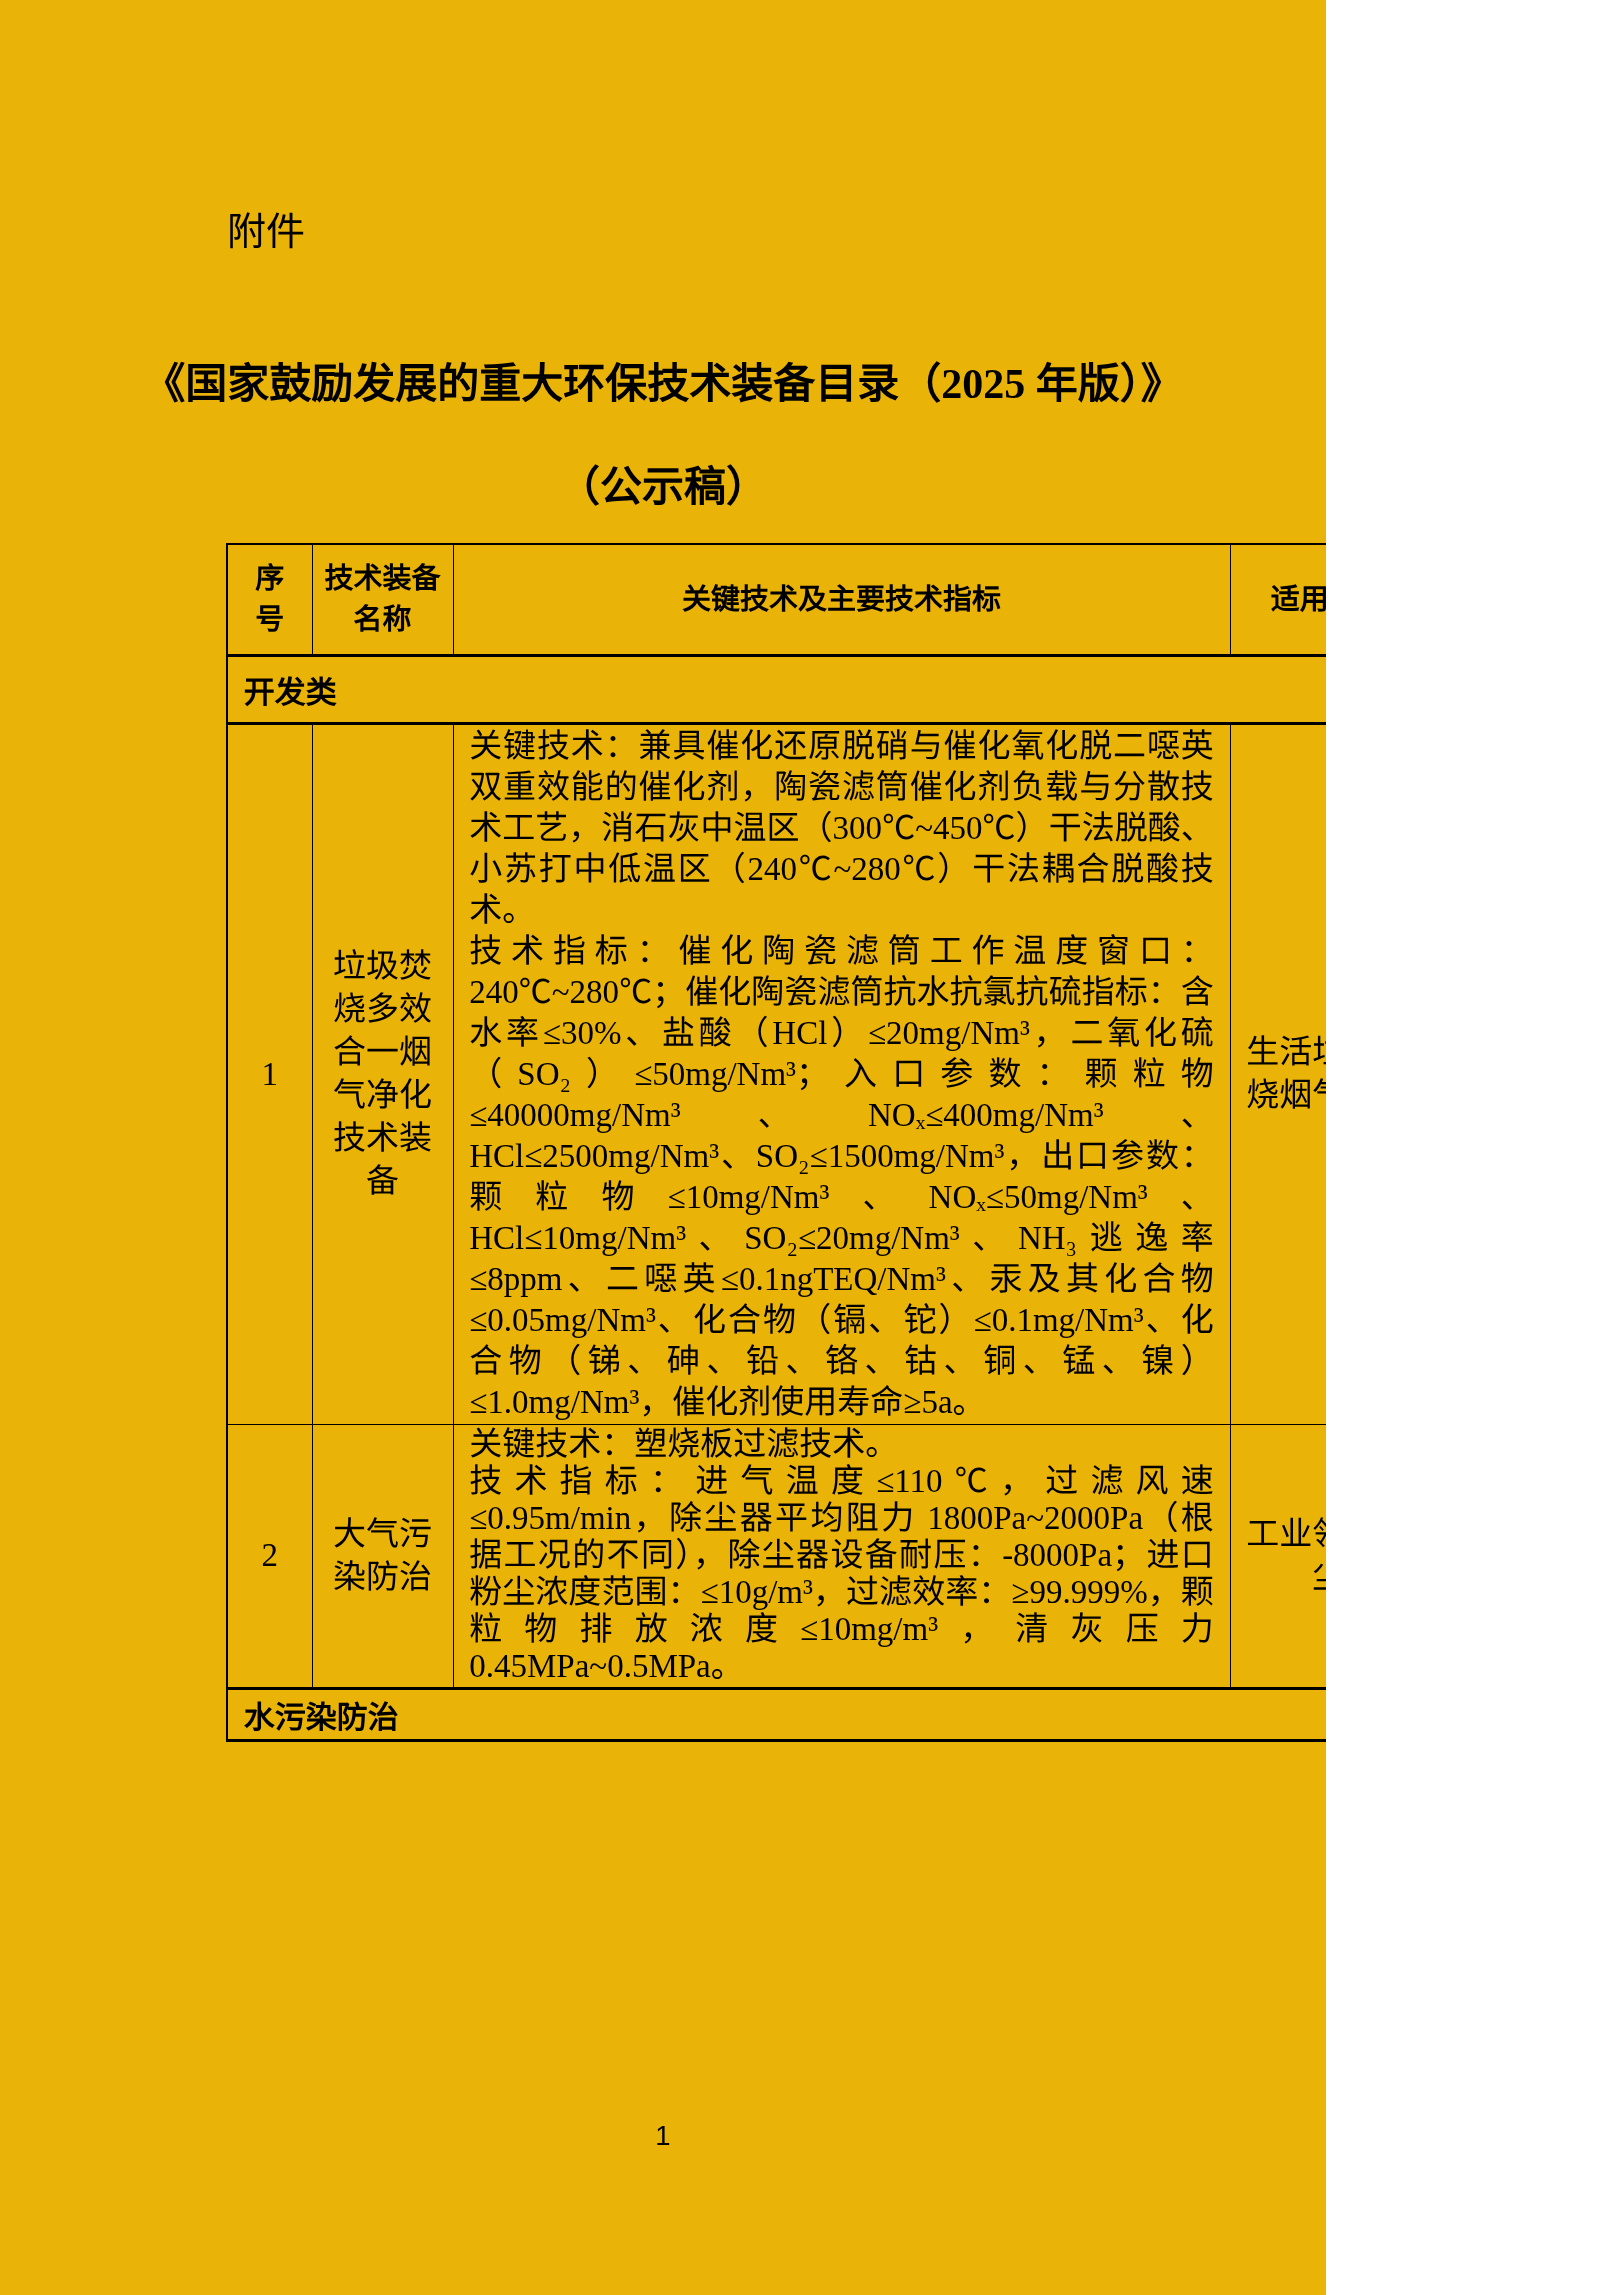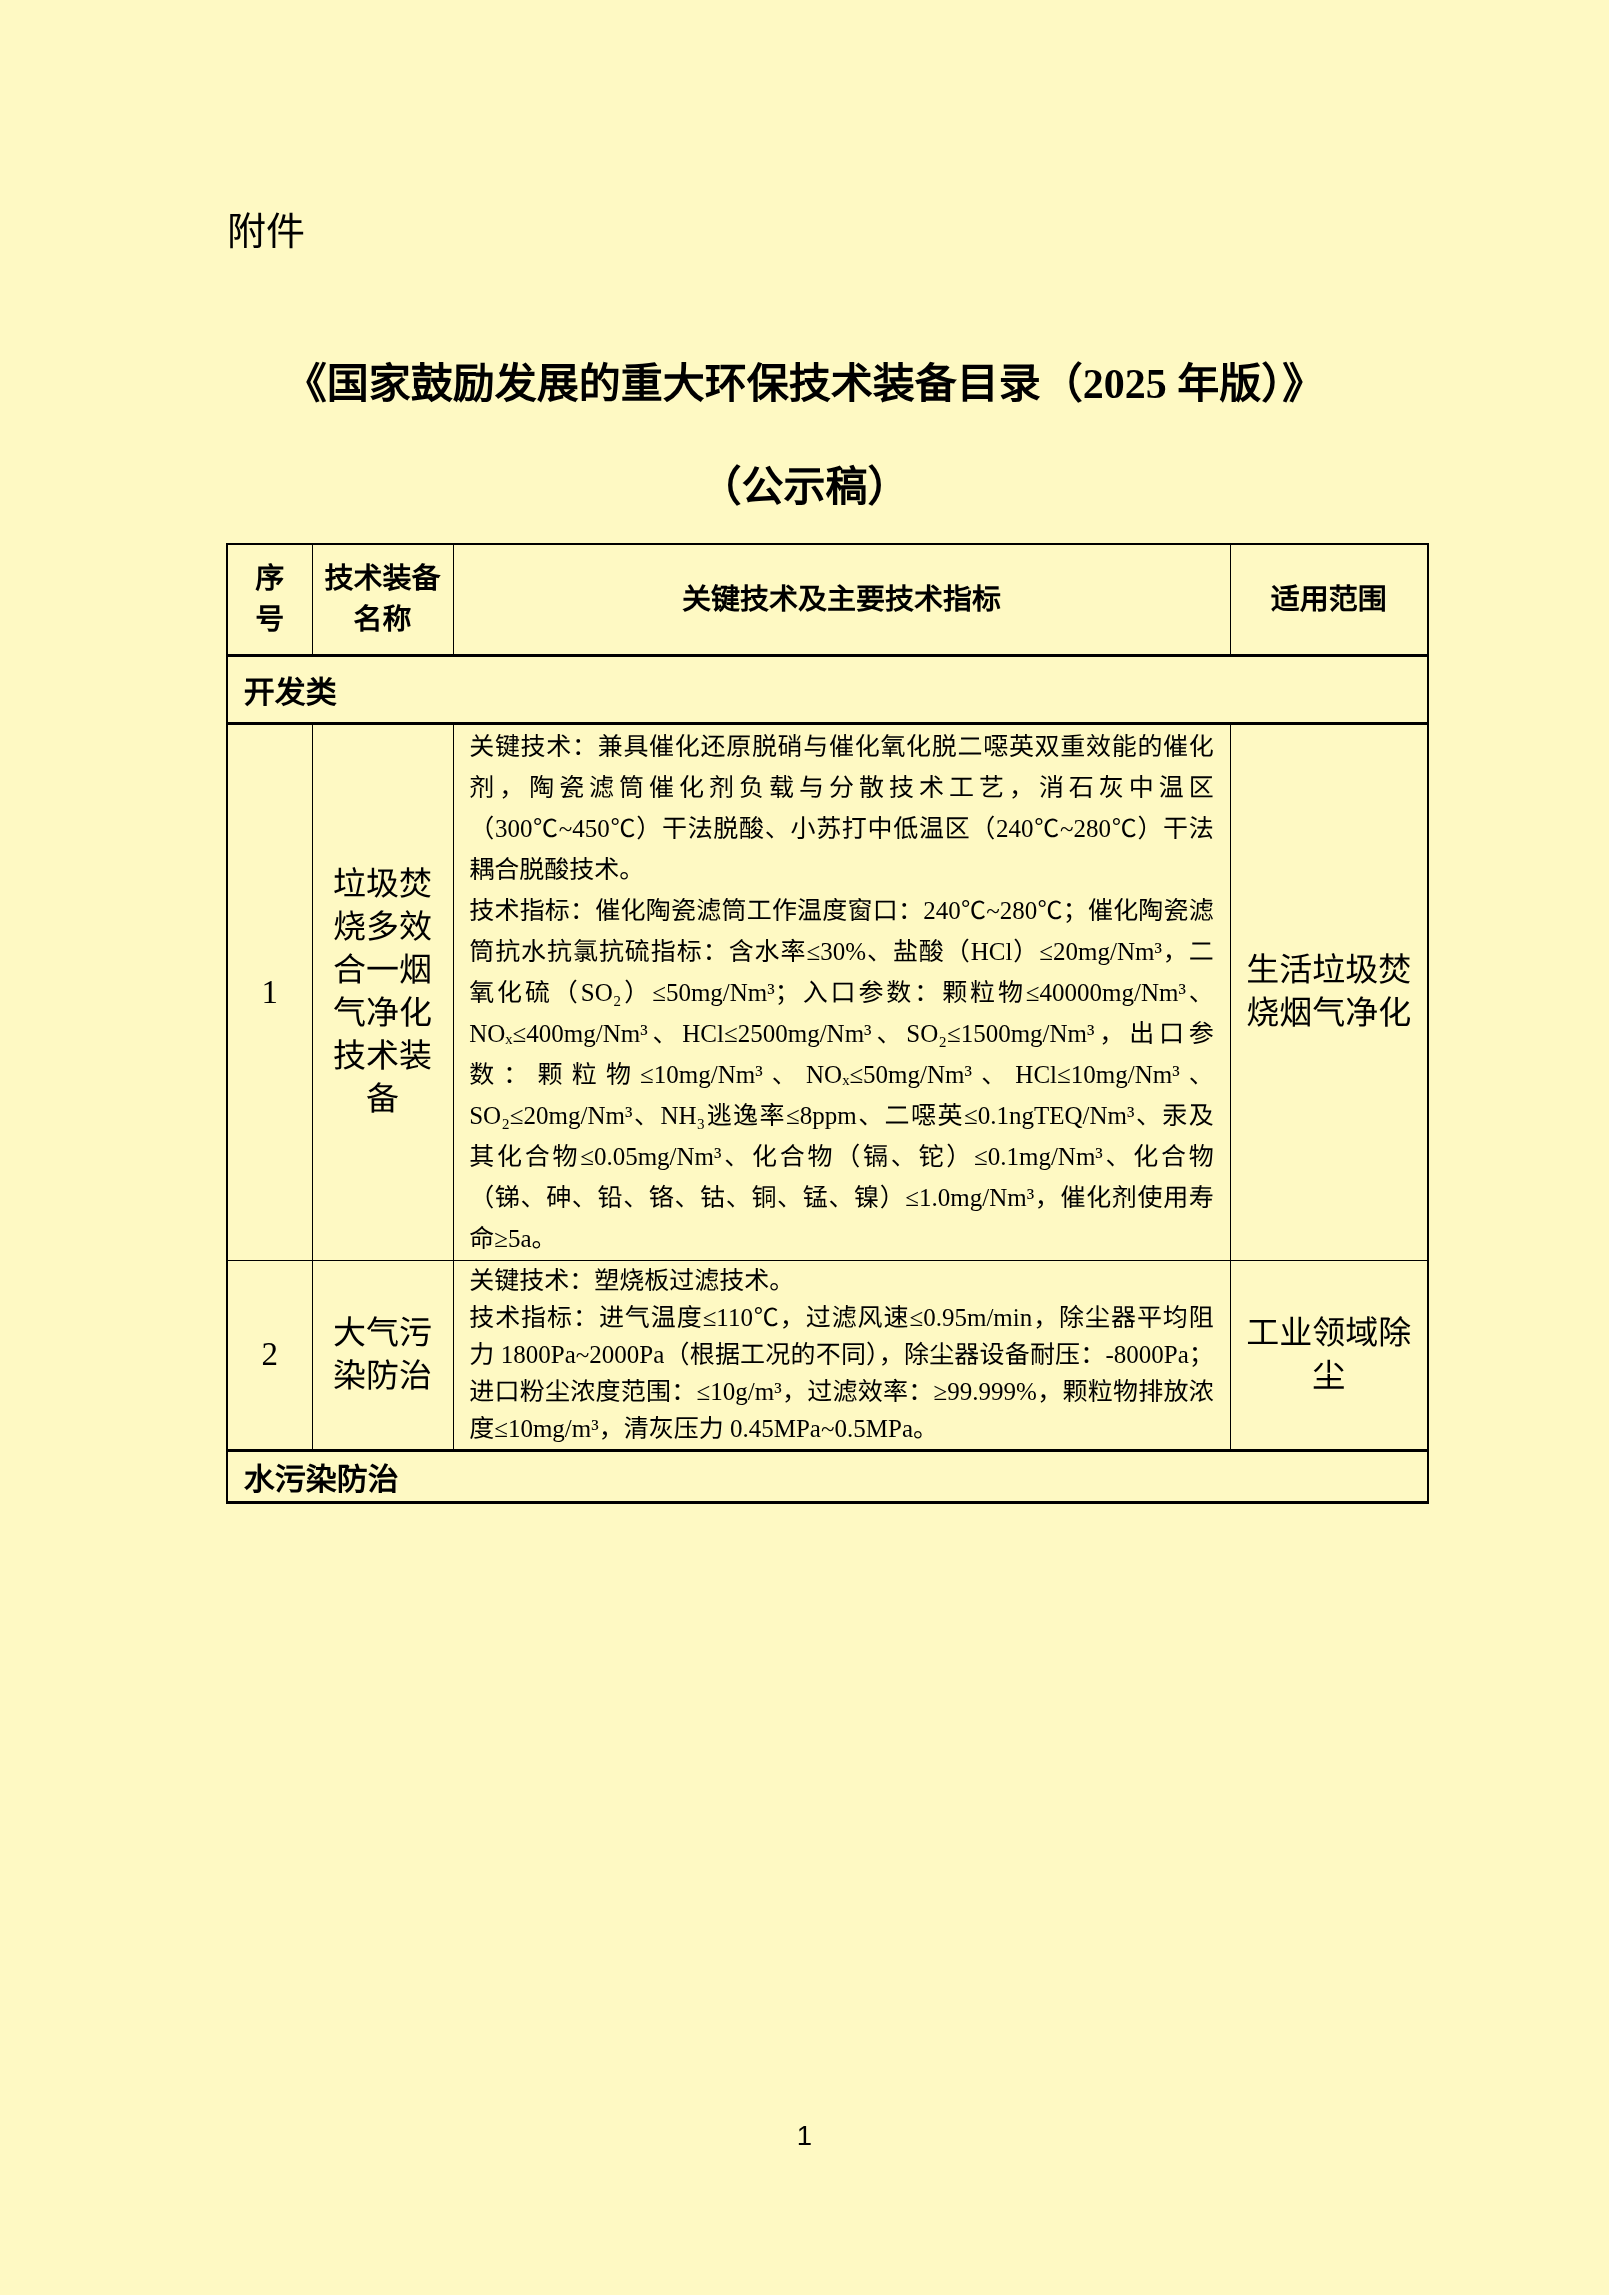--- a/index.html
+++ b/index.html
@@ -1,16 +1,16 @@
 <!DOCTYPE html>
 <html lang="zh-CN" style="font-size:10.5px"><head>
 <meta charset="utf-8">
 <style>
   html,body{margin:0;padding:0;background:#fff;}
-  .page{position:relative;width:1609px;height:2295px;background:#fef9c3;color:#000;overflow:hidden;}
+  .page{position:relative;width:1326px;height:2295px;background:#eab308;color:#000;overflow:hidden;}
 
   .attachment{position:absolute;left:227px;top:209px;
     font-family:"Liberation Sans",sans-serif;font-size:39px;line-height:1.2;}
 
   .doc-title{position:absolute;left:0;top:357px;width:100%;text-align:center;
     font-family:"Liberation Serif",serif;font-weight:bold;font-size:42px;line-height:1.3;}
   .doc-subtitle{position:absolute;left:0;top:460px;width:100%;text-align:center;
     font-family:"Liberation Serif",serif;font-weight:bold;font-size:42px;line-height:1.3;}
 
   table.catalog{position:absolute;left:226px;top:543px;width:1201px;
@@ -26,21 +26,21 @@
     padding:0 0 0 15.7px;font-family:"Liberation Sans",sans-serif;font-weight:bold;
     font-size:31px;border-top:3.3px solid #000;border-bottom:3.3px solid #000;}
   tr.section.last td{height:52px;}
 
   td.c-index{text-align:center;vertical-align:middle;
     font-family:"Liberation Serif",serif;font-size:33px;}
   td.c-name{text-align:center;vertical-align:middle;padding:0 6px;
     font-family:"Liberation Serif",serif;font-size:33px;line-height:43px;}
   td.c-tech{vertical-align:middle;padding:1.3px 15.7px;}
   td.c-tech p{margin:0;text-align:justify;text-align-last:left;
-    font-family:"Liberation Serif",serif;font-size:25px;line-height:41px;}
+    font-family:"Liberation Serif",serif;font-size:33px;line-height:41px;}
   tr.compact td.c-tech p{line-height:37px;}
   td.c-scope{text-align:center;vertical-align:middle;padding:0 7.9px;
     font-family:"Liberation Serif",serif;font-size:33px;line-height:43px;}
 
   .page-number{position:absolute;left:0;top:2120px;width:100%;text-align:center;
     font-family:"Liberation Sans",sans-serif;font-size:27.5px;}
 </style>
 </head>
 <body>
 

